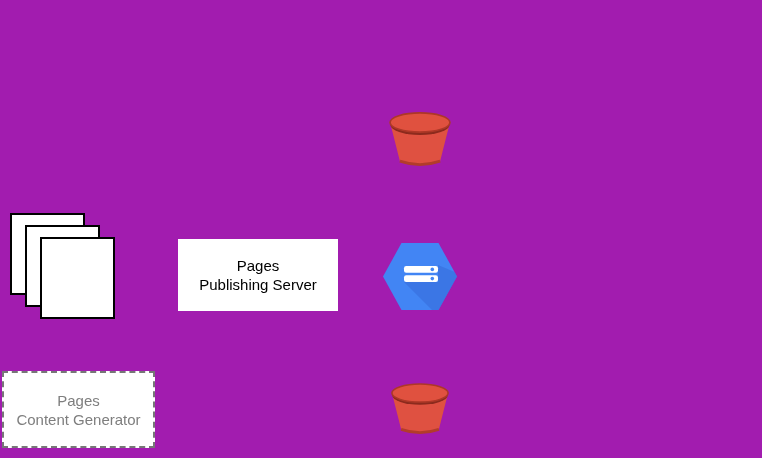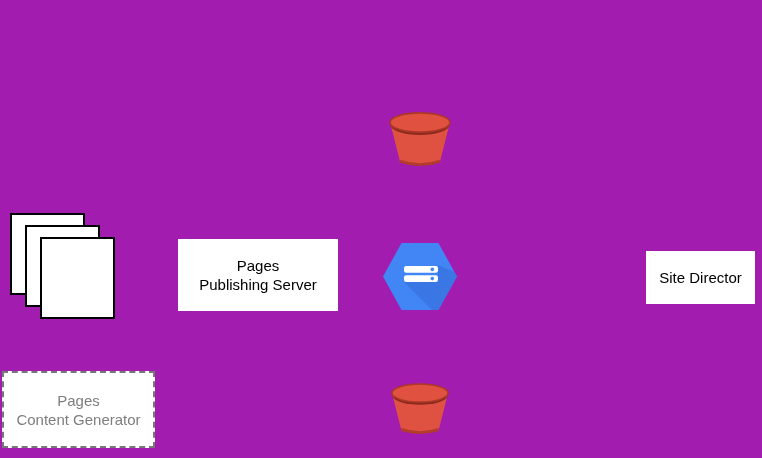--- a/index.html
+++ b/index.html
@@ -74,18 +74,17 @@
 
   <div class="node bucket-bottom">
     <svg width="62" height="57" viewBox="0 0 64 56" aria-hidden="true">
       <path d="M3,11 L12.5,48.5 Q32,56 51.5,48.5 L61,11 Q32,21 3,11 Z" fill="#DF5141"></path>
       <path d="M12.5,48.5 Q32,55.2 51.5,48.5" stroke="#B23C2B" stroke-width="2.8" fill="none"></path>
       <ellipse cx="32" cy="13.5" rx="28.6" ry="9.6" fill="#8C2A1D"></ellipse>
       <ellipse cx="32" cy="11" rx="29" ry="9.3" fill="#E0513F" stroke="#AD3827" stroke-width="1.6"></ellipse>
     </svg>
   </div>
 
-  <div class="node label-box site-box">Site Director</div>
 
   <div class="node label-box generator-box">Pages
 Content Generator</div>
 
 </div>
 
 </body></html>

